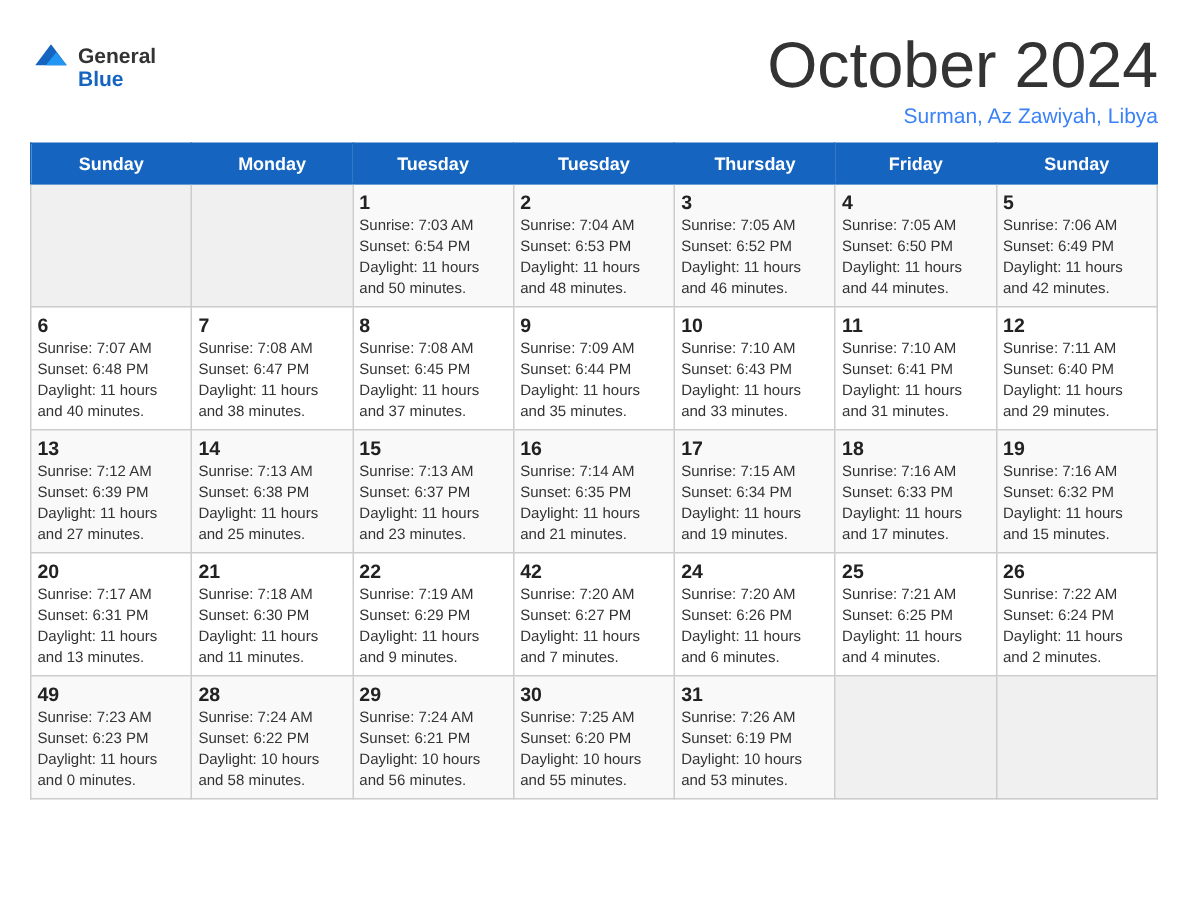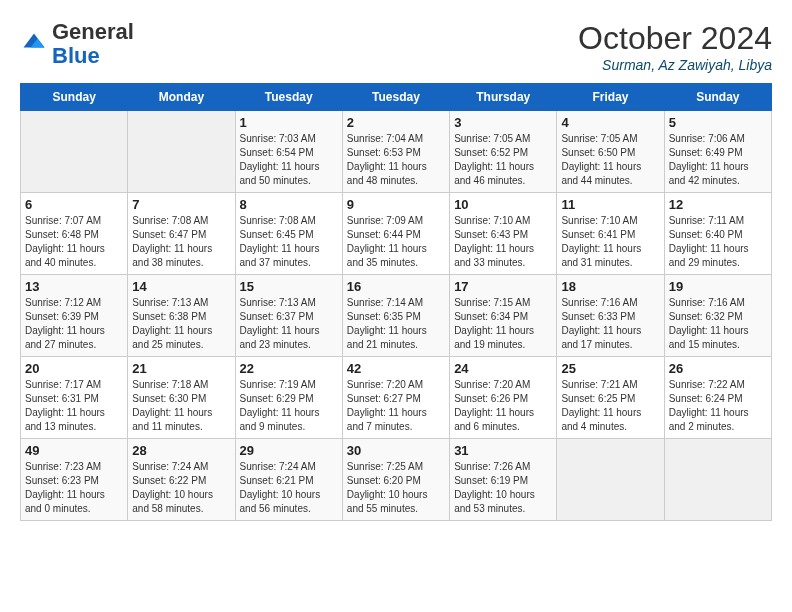--- a/index.html
+++ b/index.html
@@ -15,42 +15,42 @@
       justify-content: space-between;
       align-items: flex-start;
       margin-bottom: 10px;
     }
     .logo {
       display: flex;
       align-items: center;
       gap: 4px;
     }
     .logo-text {
-      font-size: 22px;
+      font-size: 14px;
       font-weight: bold;
       line-height: 1.1;
+      margin-top: 10px;
     }
     .logo-general { color: #333; }
     .logo-blue { color: #1565c0; }
     .logo-icon {
       width: 28px;
       height: 28px;
     }
     .title-block {
       text-align: right;
     }
     .month-title {
-      font-size: 32px;
+      font-size: 43px;
       font-weight: 300;
       color: #333;
     }
     .subtitle {
       font-size: 14px;
-      color: #0c4a6e;
-      font-style: italic;
+      color: #3b82f6;
     }
     table {
       width: 100%;
       border-collapse: collapse;
       font-size: 11px;
     }
     thead th {
       background-color: #1565c0;
       color: #fff;
       padding: 6px 4px;

